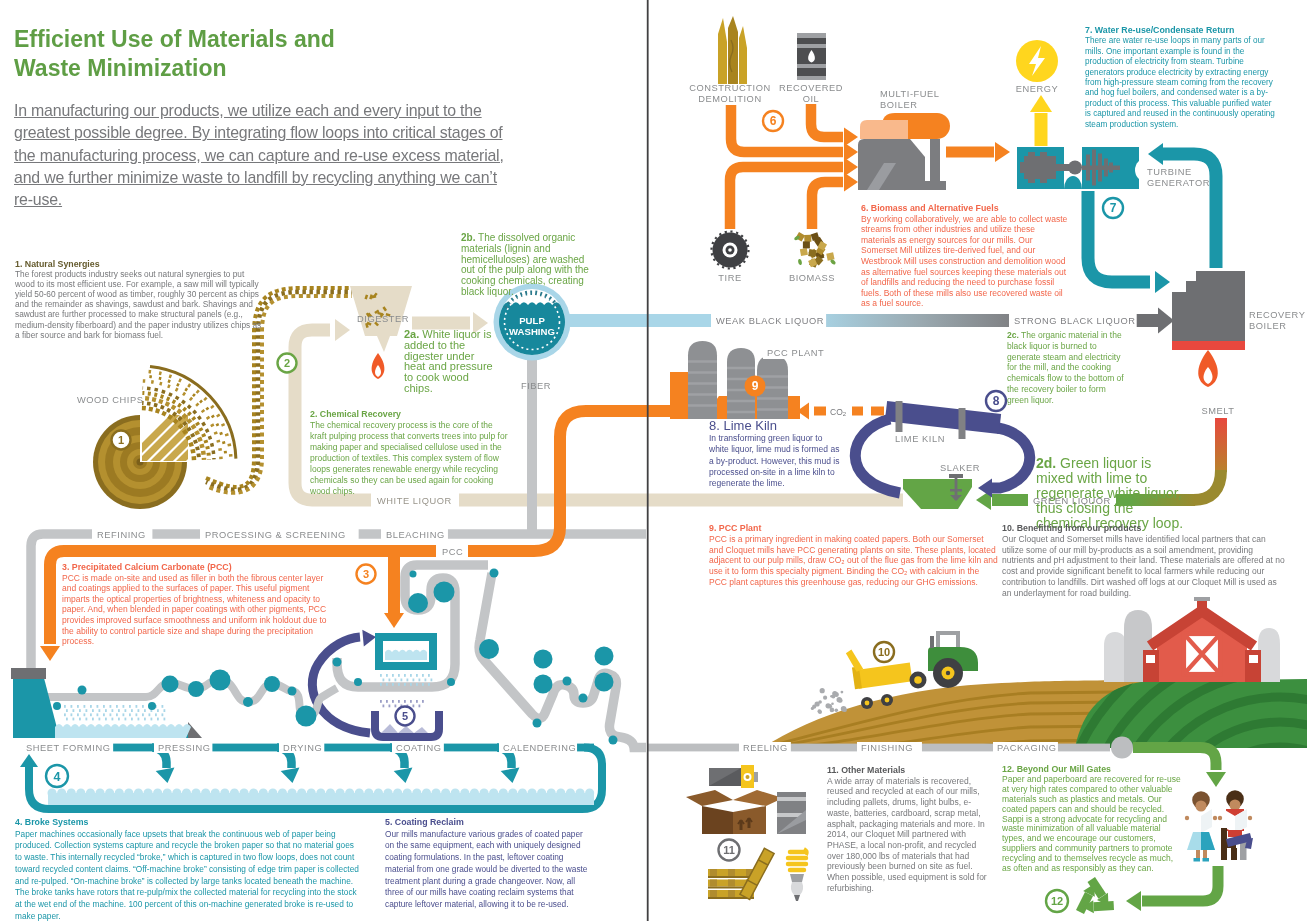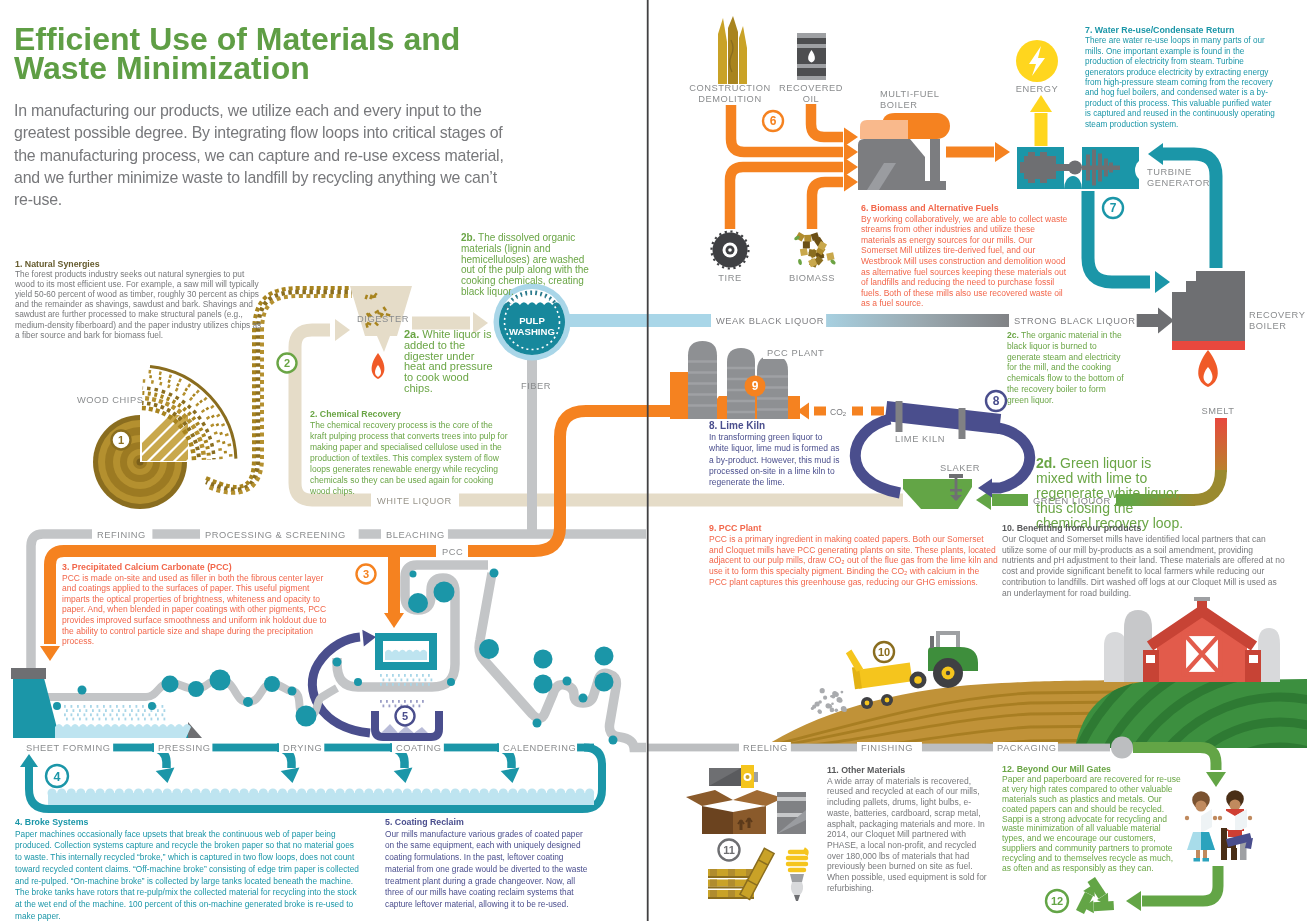--- a/index.html
+++ b/index.html
@@ -1,18 +1,18 @@
 <!DOCTYPE html>
 <html><head><meta charset="utf-8">
 <style>
 html,body{margin:0;padding:0;background:#fff;}
 body{width:1307px;height:921px;position:relative;overflow:hidden;font-family:"Liberation Sans",sans-serif;}
 .tb{position:absolute;}
-#title{position:absolute;left:14px;top:25px;font-size:32px;font-weight:bold;color:#5f9e45;line-height:28.5px;}
-#intro{position:absolute;left:14px;top:100px;width:500px;font-size:15.9px;color:#77787b;line-height:22.3px;letter-spacing:-0.2px;}
+#title{position:absolute;left:14px;top:25px;font-size:23px;font-weight:bold;color:#5f9e45;line-height:28.5px;}
+#intro{position:absolute;left:14px;top:100px;width:500px;font-size:15.9px;color:#77787b;line-height:22.3px;letter-spacing:-0.2px;text-decoration:underline;}
 svg{position:absolute;left:0;top:0;}
 </style></head>
 <body>
 <svg width="1307" height="921" viewBox="0 0 1307 921" font-family="Liberation Sans, sans-serif">
 <defs>
 <clipPath id="cpgreen">
         <path d="M1075,748 C1082,712 1102,686 1148,681 L1307,679 V748 Z"></path>
       </clipPath>
 <linearGradient id="gblack" x1="810" x2="1012" y1="0" y2="0" gradientUnits="userSpaceOnUse">
         <stop offset="0" stop-color="#a9d6e8"></stop>
@@ -636,17 +636,17 @@
 <div class="tb" style="left:310px;top:409px;width:200px;line-height:11px;font-size:8.5px;color:#6aa545"><span style="font-weight:bold;font-size:8.8px;color:#6aa545">2. Chemical Recovery</span><br>The chemical recovery process is the core of the kraft pulping process that converts trees into pulp for making paper and specialised cellulose used in the production of textiles. This complex system of flow loops generates renewable energy while recycling chemicals so they can be used again for cooking wood chips.</div>
 <div class="tb" style="left:404px;top:329px;width:92px;line-height:10.8px;font-size:11px;color:#6aa545"><b>2a.</b> White liquor is added to the digester under heat and pressure to cook wood chips.</div>
 <div class="tb" style="left:461px;top:233px;width:140px;line-height:10.8px;font-size:10px;color:#6aa545"><b>2b.</b> The dissolved organic materials (lignin and hemicelluloses) are washed out of the pulp along with the cooking chemicals, creating black liquor.</div>
 <div class="tb" style="left:1007px;top:330px;width:117px;line-height:10.8px;font-size:8.5px;color:#6aa545"><b>2c.</b> The organic material in the black liquor is burned to generate steam and electricity for the mill, and the cooking chemicals flow to the bottom of the recovery boiler to form green liquor.</div>
 <div class="tb" style="left:1036px;top:456px;width:152px;line-height:15px;font-size:14px;color:#6aa545"><b>2d.</b> Green liquor is mixed with lime to regenerate white liquor, thus closing the chemical recovery loop.</div>
 <div class="tb" style="left:62px;top:562px;width:272px;line-height:10.6px;font-size:8.5px;color:#f2664a"><span style="font-weight:bold;font-size:8.8px;color:#f2664a">3. Precipitated Calcium Carbonate (PCC)</span><br>PCC is made on-site and used as filler in both the fibrous center layer and coatings applied to the surfaces of paper. This useful pigment imparts the optical properties of brightness, whiteness and opacity to paper. And, when blended in paper coatings with other pigments, PCC provides improved surface smoothness and uniform ink holdout due to the ability to control particle size and shape during the precipitation process.</div>
 <div class="tb" style="left:15px;top:817px;width:348px;line-height:11.7px;font-size:8.3px;color:#1b96a8"><span style="font-weight:bold;font-size:8.8px;color:#1b96a8">4. Broke Systems</span><br>Paper machines occasionally face upsets that break the continuous web of paper being produced. Collection systems capture and recycle the broken paper so that no material goes to waste. This internally recycled “broke,” which is captured in two flow loops, does not count toward recycled content claims. “Off-machine broke” consisting of edge trim paper is collected and re-pulped. “On-machine broke” is collected by large tanks located beneath the machine. The broke tanks have rotors that re-pulp/mix the collected material for recycling into the stock at the wet end of the machine. 100 percent of this on-machine generated broke is re-used to make paper.</div>
 <div class="tb" style="left:385px;top:817px;width:205px;line-height:11.7px;font-size:8.3px;color:#4a4e8d"><span style="font-weight:bold;font-size:8.8px;color:#4a4e8d">5. Coating Reclaim</span><br>Our mills manufacture various grades of coated paper on the same equipment, each with uniquely designed coating formulations. In the past, leftover coating material from one grade would be diverted to the waste treatment plant during a grade changeover. Now, all three of our mills have coating reclaim systems that capture leftover material, allowing it to be re-used.</div>
 <div class="tb" style="left:861px;top:203px;width:207px;line-height:10.6px;font-size:8.5px;color:#f2664a"><span style="font-weight:bold;font-size:8.8px;color:#f2664a">6. Biomass and Alternative Fuels</span><br>By working collaboratively, we are able to collect waste streams from other industries and utilize these materials as energy sources for our mills. Our Somerset Mill utilizes tire-derived fuel, and our Westbrook Mill uses construction and demolition wood as alternative fuel sources keeping these materials out of landfills and reducing the need to purchase fossil fuels. Both of these mills also use recovered waste oil as a fuel source.</div>
 <div class="tb" style="left:1085px;top:25px;width:190px;line-height:10.4px;font-size:8.2px;color:#1b96a8"><span style="font-weight:bold;font-size:8.8px;color:#1b96a8">7. Water Re-use/Condensate Return</span><br>There are water re-use loops in many parts of our mills. One important example is found in the production of electricity from steam. Turbine generators produce electricity by extracting energy from high-pressure steam coming from the recovery and hog fuel boilers, and condensed water is a by-product of this process. This valuable purified water is captured and reused in the continuously operating steam production system.</div>
-<div class="tb" style="left:709px;top:420px;width:132px;line-height:11.2px;font-size:8.5px;color:#4a4e8d"><span style="font-weight:bold;font-size:10px;color:#4a4e8d">8. Lime Kiln</span><br>In transforming green liquor to white liquor, lime mud is formed as a by-product. However, this mud is processed on-site in a lime kiln to regenerate the lime.</div>
+<div class="tb" style="left:709px;top:420px;width:132px;line-height:11.2px;font-size:8.5px;color:#4a4e8d"><span style="font-weight:normal;font-size:13px;color:#4a4e8d">8. Lime Kiln</span><br>In transforming green liquor to white liquor, lime mud is formed as a by-product. However, this mud is processed on-site in a lime kiln to regenerate the lime.</div>
 <div class="tb" style="left:709px;top:523px;width:290px;line-height:10.8px;font-size:8.5px;color:#f2664a"><span style="font-weight:bold;font-size:8.8px;color:#f2664a">9. PCC Plant</span><br>PCC is a primary ingredient in making coated papers. Both our Somerset and Cloquet mills have PCC generating plants on site. These plants, located adjacent to our pulp mills, draw CO₂ out of the flue gas from the lime kiln and use it to form this specialty pigment. Binding the CO₂ with calcium in the PCC plant captures this greenhouse gas, reducing our GHG emissions.</div>
 <div class="tb" style="left:1002px;top:523px;width:285px;line-height:10.8px;font-size:8.5px;color:#77787b"><span style="font-weight:bold;font-size:8.8px;color:#58595b">10. Benefitting from our products</span><br>Our Cloquet and Somerset mills have identified local partners that can utilize some of our mill by-products as a soil amendment, providing nutrients and pH adjustment to their land. These materials are offered at no cost and provide significant benefit to local farmers while reducing our contribution to landfills. Dirt washed off logs at our Cloquet Mill is used as an underlayment for road building.</div>
 <div class="tb" style="left:827px;top:765px;width:166px;line-height:10.7px;font-size:8.5px;color:#77787b"><span style="font-weight:bold;font-size:8.8px;color:#58595b">11. Other Materials</span><br>A wide array of materials is recovered, reused and recycled at each of our mills, including pallets, drums, light bulbs, e-waste, batteries, cardboard, scrap metal, asphalt, packaging materials and more. In 2014, our Cloquet Mill partnered with PHASE, a local non-profit, and recycled over 180,000 lbs of materials that had previously been burned on site as fuel. When possible, used equipment is sold for refurbishing.</div>
 <div class="tb" style="left:1002px;top:765px;width:182px;line-height:9.9px;font-size:8.5px;color:#6aa545"><span style="font-weight:bold;font-size:8.8px;color:#6aa545">12. Beyond Our Mill Gates</span><br>Paper and paperboard are recovered for re-use at very high rates compared to other valuable materials such as plastics and metals. Our coated papers can and should be recycled. Sappi is a strong advocate for recycling and waste minimization of all valuable material types, and we encourage our customers, suppliers and community partners to promote recycling and to themselves recycle as much, as often and as responsibly as they can.</div>
 
 </body></html>

